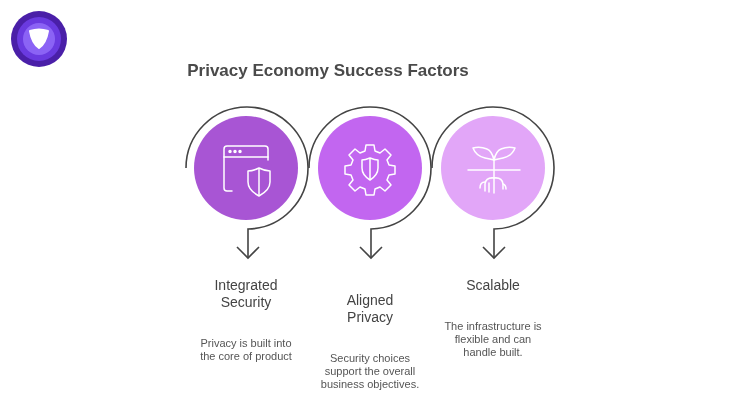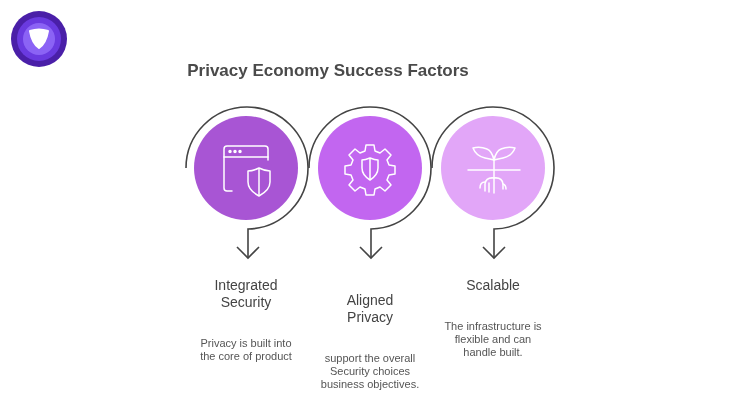--- a/index.html
+++ b/index.html
@@ -81,22 +81,22 @@
     <div>the core of product</div>
   </div>
 </div>
 
 <div class="col" style="left:305px; top:292px;">
   <div class="head">
     <div>Aligned</div>
     <div>Privacy</div>
   </div>
   <div class="desc">
+    <div>Security choices</div>
     <div>support the overall</div>
-    <div>Security choices</div>
     <div>business objectives.</div>
   </div>
 </div>
 
 <div class="col" style="left:428px; top:277px;">
   <div class="head">
     <div>Scalable</div>
   </div>
   <div class="desc">
     <div>The infrastructure is</div>

